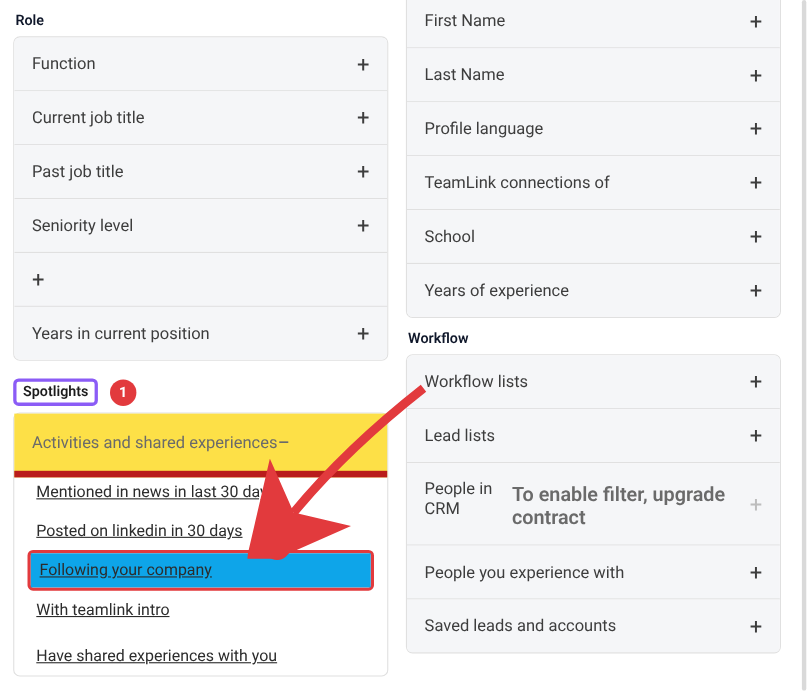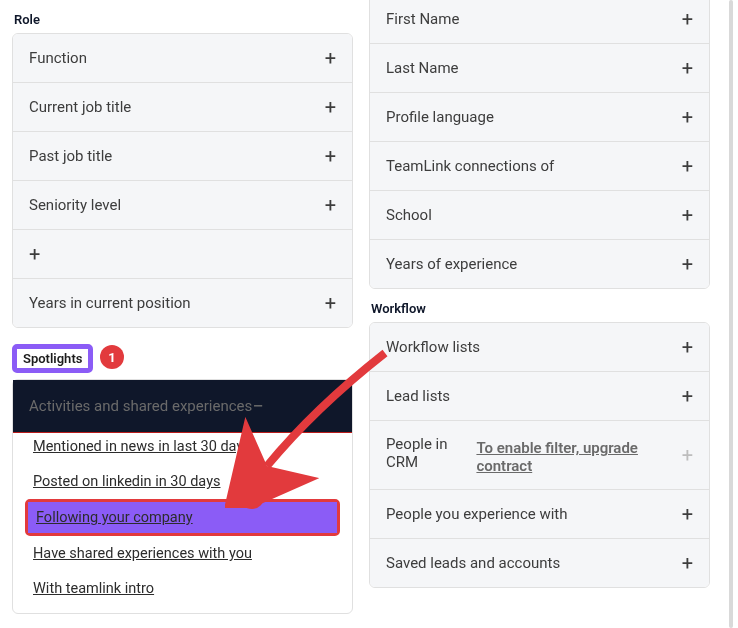--- a/index.html
+++ b/index.html
@@ -47,30 +47,29 @@
   }
   .filter-row:last-child { border-bottom: none; }
   .filter-row .plus {
     font-size: 20px;
     line-height: 1;
     font-weight: 400;
     color: #3d3d3d;
   }
   .filter-row.disabled .plus { color: #bdbdbd; }
   .filter-subtext {
-    font-size: 15px;
+    font-size: 18px;
     font-weight: 600;
     color: #6a6a6a;
     margin-top: 4px;
-    text-decoration: underline;
   }
   .filter-row .stack { display:flex; flex-direction:row; }
   .spotlights-box {
     display: inline-block;
-    border: 5px solid #8b5cf6;
+    border: 3px solid #8b5cf6;
     border-radius: 5px;
     padding: 2px 6px;
     font-weight: 600;
     font-size: 13px;
     color: #1c1c1c;
     position: relative;
     margin: 16px 0 6px 0;
   }
   .callout-badge {
     display: inline-flex;
@@ -88,34 +87,34 @@
   .badge-2 { left: 240px; top: 485px; }
   .dropdown {
     position: relative;
     border: 1px solid #e0e0e0;
     border-radius: 6px;
     background: #fff;
   }
   .dropdown-header {
     display:flex; justify-content:flex-start; align-items:center;
     padding: 14px 16px;
-    background: #0f172a;
-    border-bottom: 1px solid #b91c1c;
+    background: #fde047;
+    border-bottom: 6px solid #b91c1c;
     color:#6a6a6a;
     font-size:15px;
   }
   .dropdown-header .minus { font-size:20px; color:#6a6a6a; }
   .opt {
     padding: 9px 20px;
     font-size: 14.5px;
     color: #2c2c2c;
     cursor: pointer;
     text-decoration: underline;
   }
-  .opt.hover { background: #8b5cf6; }
+  .opt.hover { background: #0ea5e9; }
   .highlight-box {
     border: 3px solid #e23a3d;
     border-radius: 5px;
     margin: 0 12px;
   }
   .rightbar {
     position: absolute;
     top: 0;
     right: 5px;
     width: 4px;
@@ -169,22 +168,22 @@
     <div class="dropdown">
       <div class="dropdown-header">
         <span>Activities and shared experiences</span>
         <span class="minus">−</span>
       </div>
       <div class="opt" style="padding-top:5px">Mentioned in news in last 30 days</div>
       <div class="opt">Posted on linkedin in 30 days</div>
       <div class="highlight-box">
         <div class="opt hover" style="margin:0;padding:7px 8px">Following your company</div>
       </div>
+      <div class="opt" style="padding-bottom:16px">With teamlink intro</div>
       <div class="opt">Have shared experiences with you</div>
-      <div class="opt" style="padding-bottom:16px">With teamlink intro</div>
     </div>
 
     
   </div>
 
   <div class="col">
 
     <div class="panel" style="margin-top:-6px">
       <div class="filter-row">
         <span>First Name</span>

